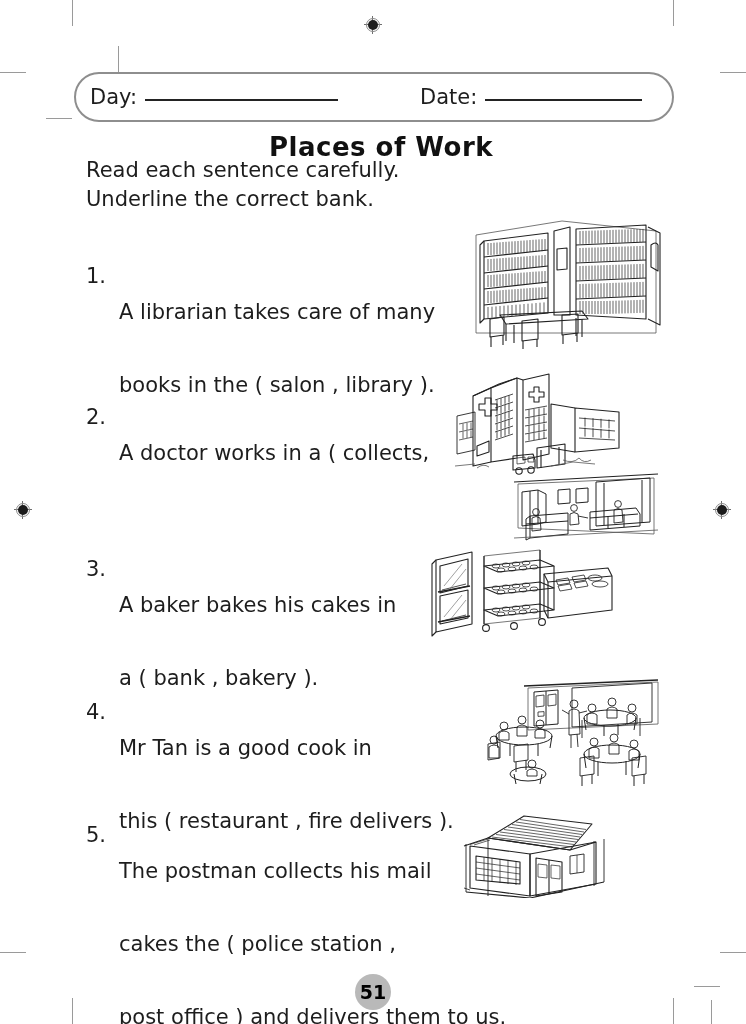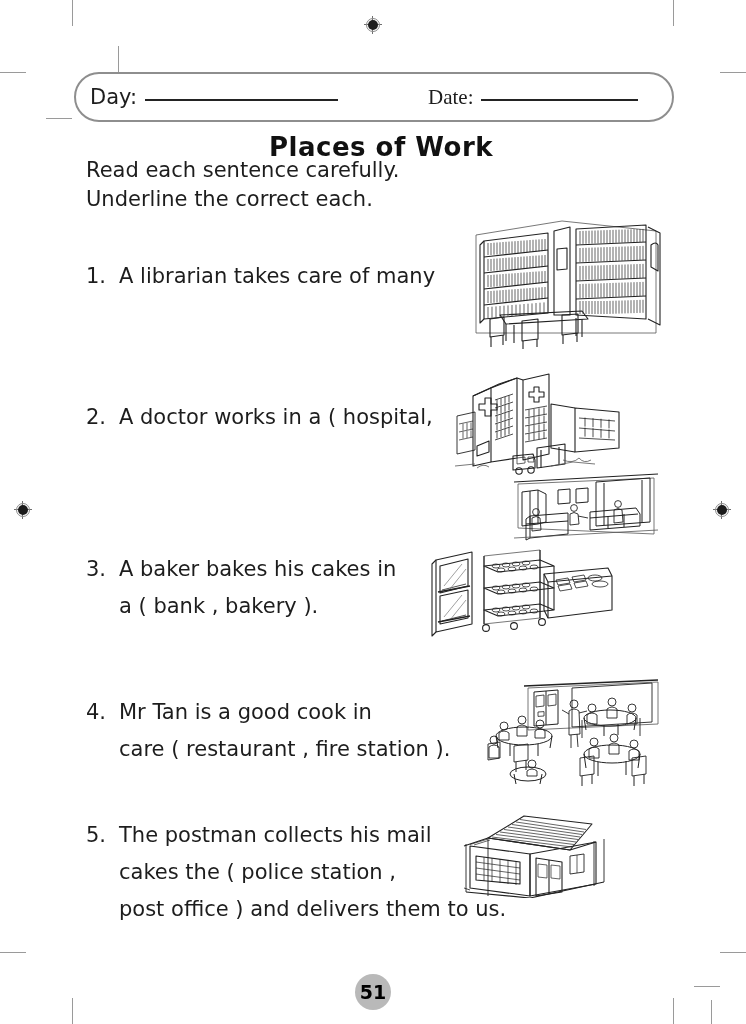--- a/index.html
+++ b/index.html
@@ -71,21 +71,21 @@
   }
   .field {
     position: absolute;
     display: flex;
     align-items: baseline;
     font-size: 21px;
     color: #1d1d1d;
     white-space: nowrap;
   }
   .field-day  { left: 14px;  top: 11px; }
-  .field-date { left: 352px; top: 11px; font-family: Liberation Serif, serif; }
+  .field-date { left: 344px; top: 11px; }
   .field-label { margin-right: 8px; }
   .field-rule {
     display: inline-block;
     border-bottom: 2px solid #232323;
     position: relative;
     top: -3px;
   }
   .rule-day  { width: 193px; }
   .rule-date { width: 157px; }
 
@@ -119,21 +119,21 @@
     left: 86px;
     display: flex;
     font-size: 21px;
     line-height: 37px;
     color: #1d1d1d;
   }
   .q-num {
     width: 33px;
     flex: none;
   }
-  .q-lines > div { white-space: nowrap; }
+  .q-lines > div { white-space: nowrap; margin-top: 36px; }
 
   .q1 { top: 258px; }
   .q2 { top: 399px; }
   .q3 { top: 551px; }
   .q4 { top: 694px; }
   .q5 { top: 817px; }
 
   
   .illus {
     position: absolute;
@@ -212,27 +212,28 @@
     <div class="field field-date">
       <span class="field-label">Date:</span>
       <span class="field-rule rule-date"></span>
     </div>
   </div>
 
   <div class="title">Places of Work</div>
 
   <div class="instructions">
     <div>Read each sentence carefully.</div>
-    <div>Underline the correct each.</div>
+    <div>Underline the correct bank.</div>
   </div>
 
   <div class="question q1">
     <div class="q-num">1.</div>
     <div class="q-lines">
       <div>A librarian takes care of many</div>
+      <div>books in the ( salon , library ).</div>
     </div>
   </div>
 
   <div class="illus" style="left:470px; top:215px;">
     <svg width="195" height="135" viewBox="0 0 195 135">
       <g fill="none" stroke="#222" stroke-width="1.1" stroke-linejoin="round">
 
         <path d="M6 118 L186 118 L186 16 L92 6 L6 20 Z" stroke="#555" stroke-width="0.8"></path>
 
         <path d="M14 26 L78 18 L78 98 L14 104 Z"></path>
@@ -271,21 +272,21 @@
         <path d="M53 126 L53 134 M67 124 L67 132"></path>
         <path d="M92 100 L108 99 L108 118 L92 120 Z"></path>
         <path d="M93 120 L93 129 M107 118 L107 127"></path>
       </g>
     </svg>
   </div>
 
   <div class="question q2">
     <div class="q-num">2.</div>
     <div class="q-lines">
-      <div>A doctor works in a ( hospital,</div>
+      <div>A doctor works in a ( collects,</div>
     </div>
   </div>
 
   <div class="illus" style="left:455px; top:370px;">
     <svg width="180" height="112" viewBox="0 0 180 112">
       <g fill="none" stroke="#222" stroke-width="1.1" stroke-linejoin="round">
 
         <path d="M36 18 L62 8 L62 88 L36 92 Z"></path>
         <path d="M36 18 L18 26 L18 96 L36 92"></path>
         <path d="M18 26 L44 14 L62 8"></path>
@@ -460,21 +461,21 @@
           <ellipse cx="172" cy="36" rx="8" ry="3"></ellipse>
         </g>
       </g>
     </svg>
   </div>
 
   <div class="question q4">
     <div class="q-num">4.</div>
     <div class="q-lines">
       <div>Mr Tan is a good cook in</div>
-      <div>care ( restaurant , fire station ).</div>
+      <div>this ( restaurant , fire delivers ).</div>
     </div>
   </div>
 
   <div class="illus" style="left:484px; top:678px;">
     <svg width="176" height="112" viewBox="0 0 176 112">
       <g fill="none" stroke="#222" stroke-width="1" stroke-linejoin="round">
 
         <path d="M40 8 L174 2" stroke-width="1.4"></path>
 
         <path d="M44 10 L44 52 L174 46 L174 4 Z" stroke="#555" stroke-width="0.8"></path>

